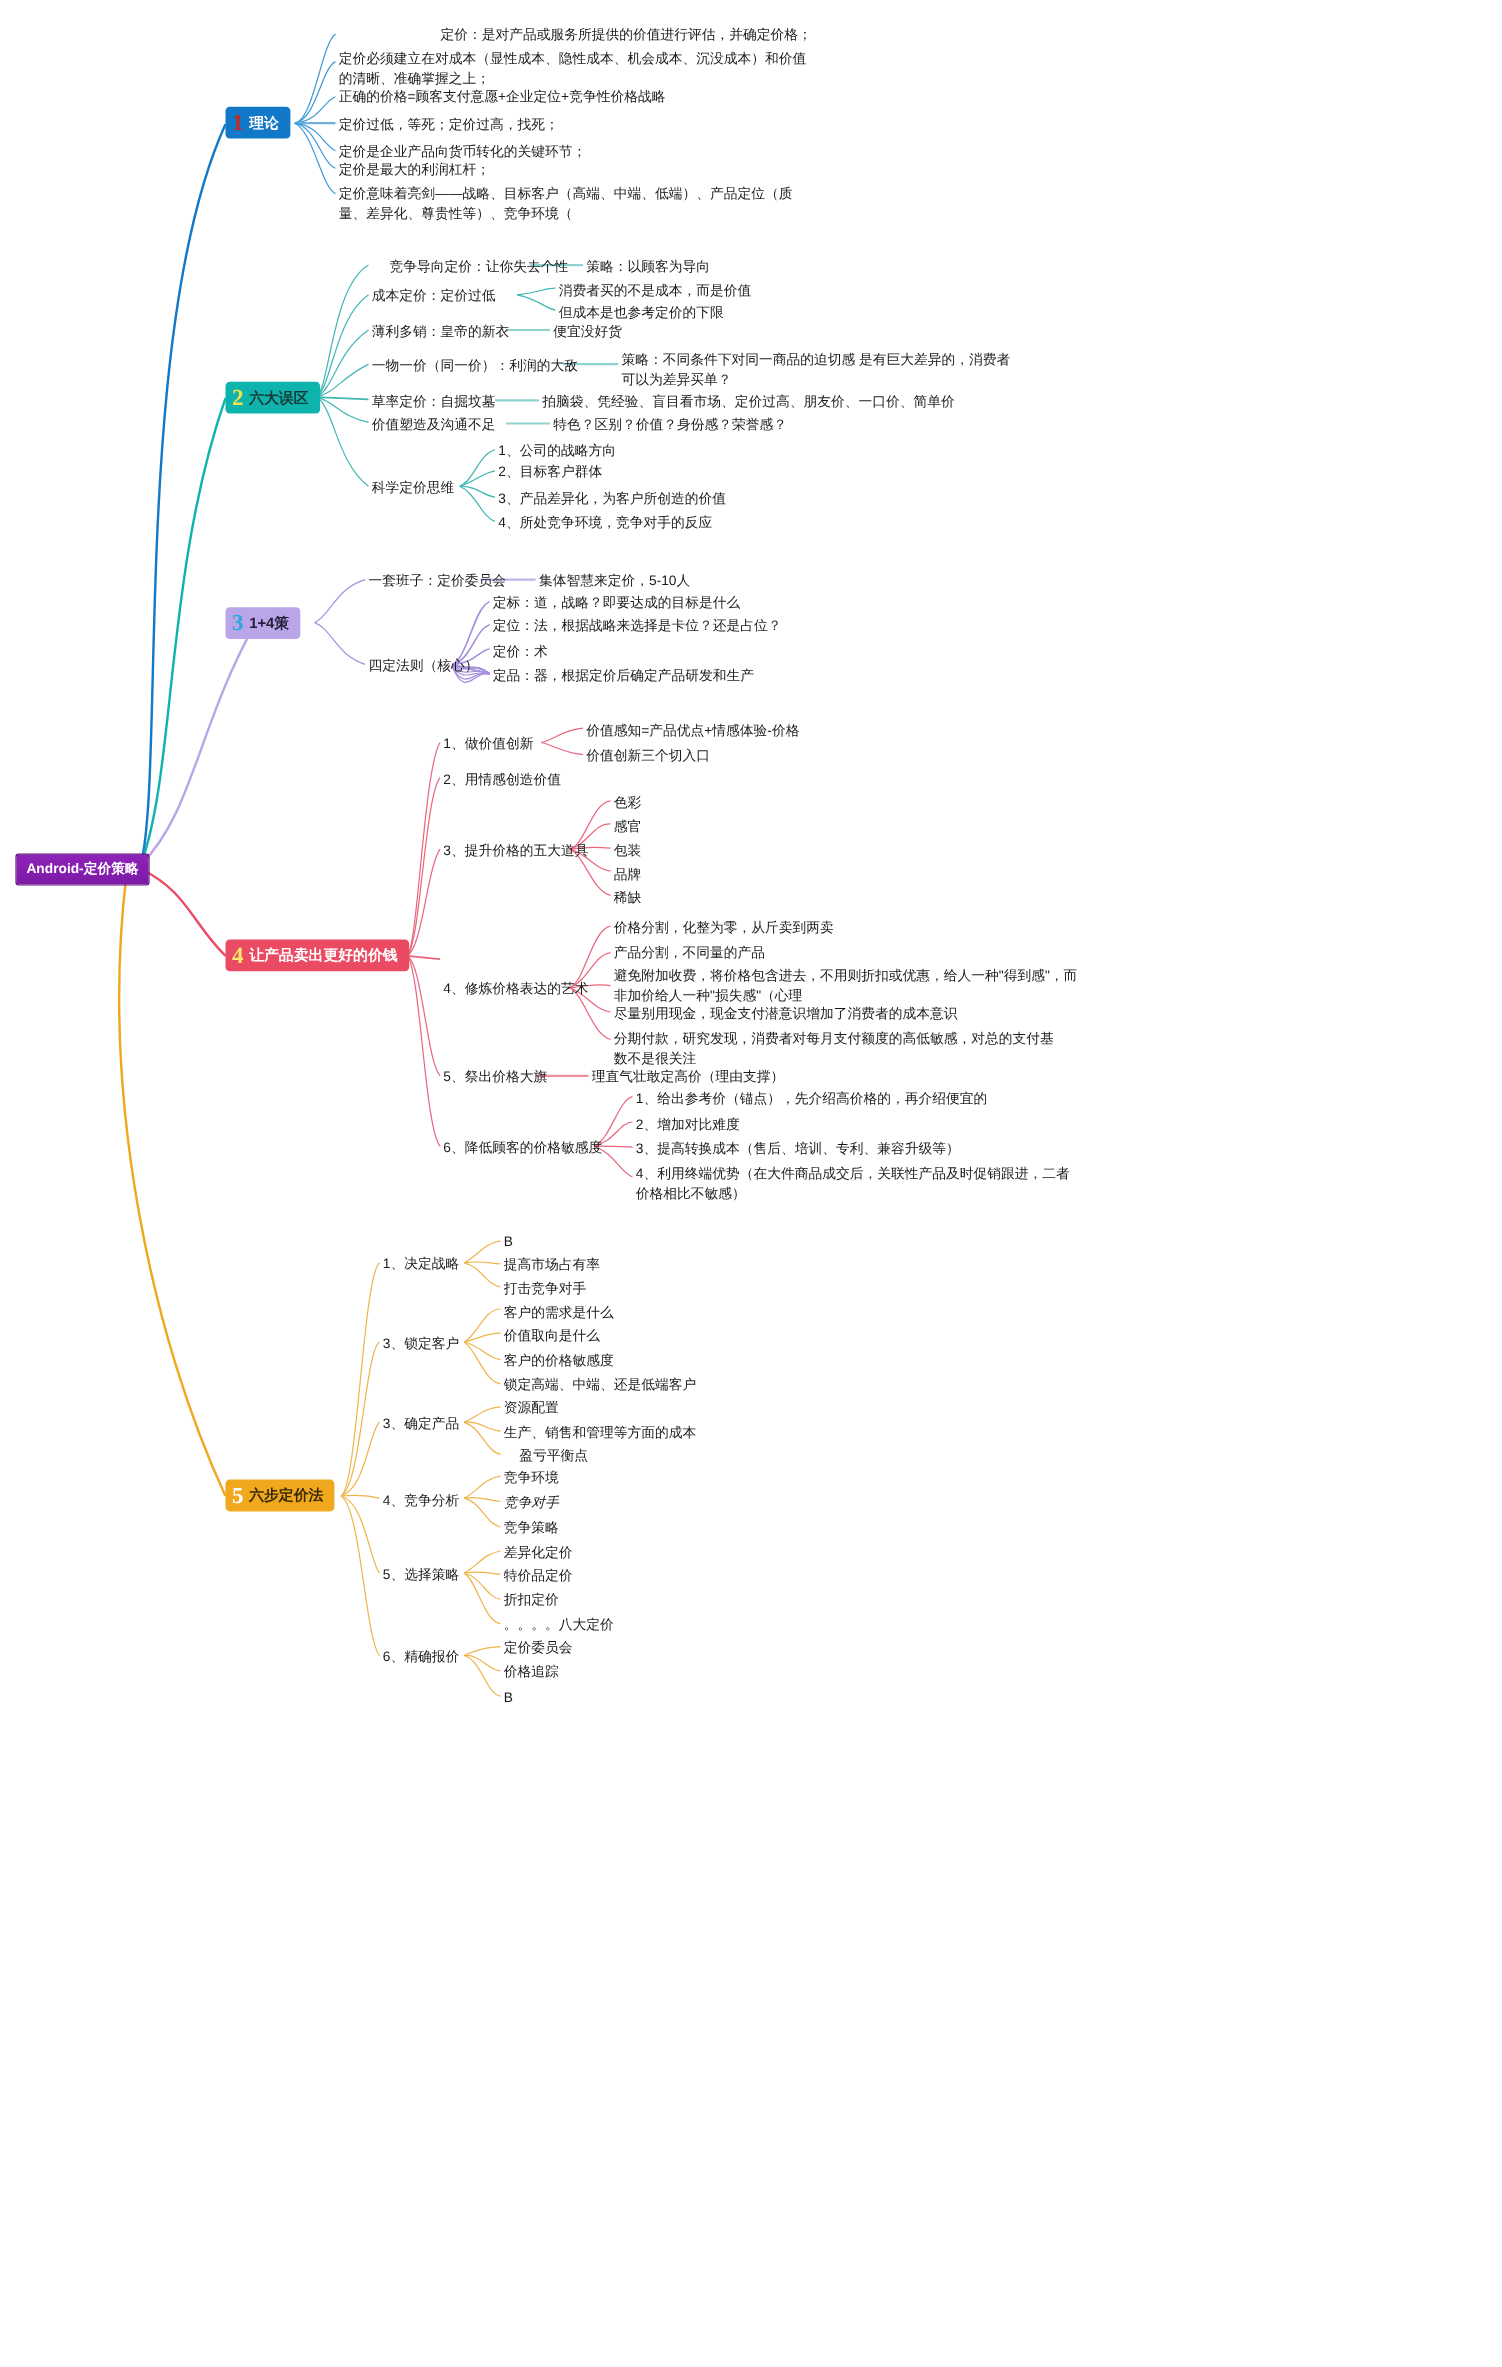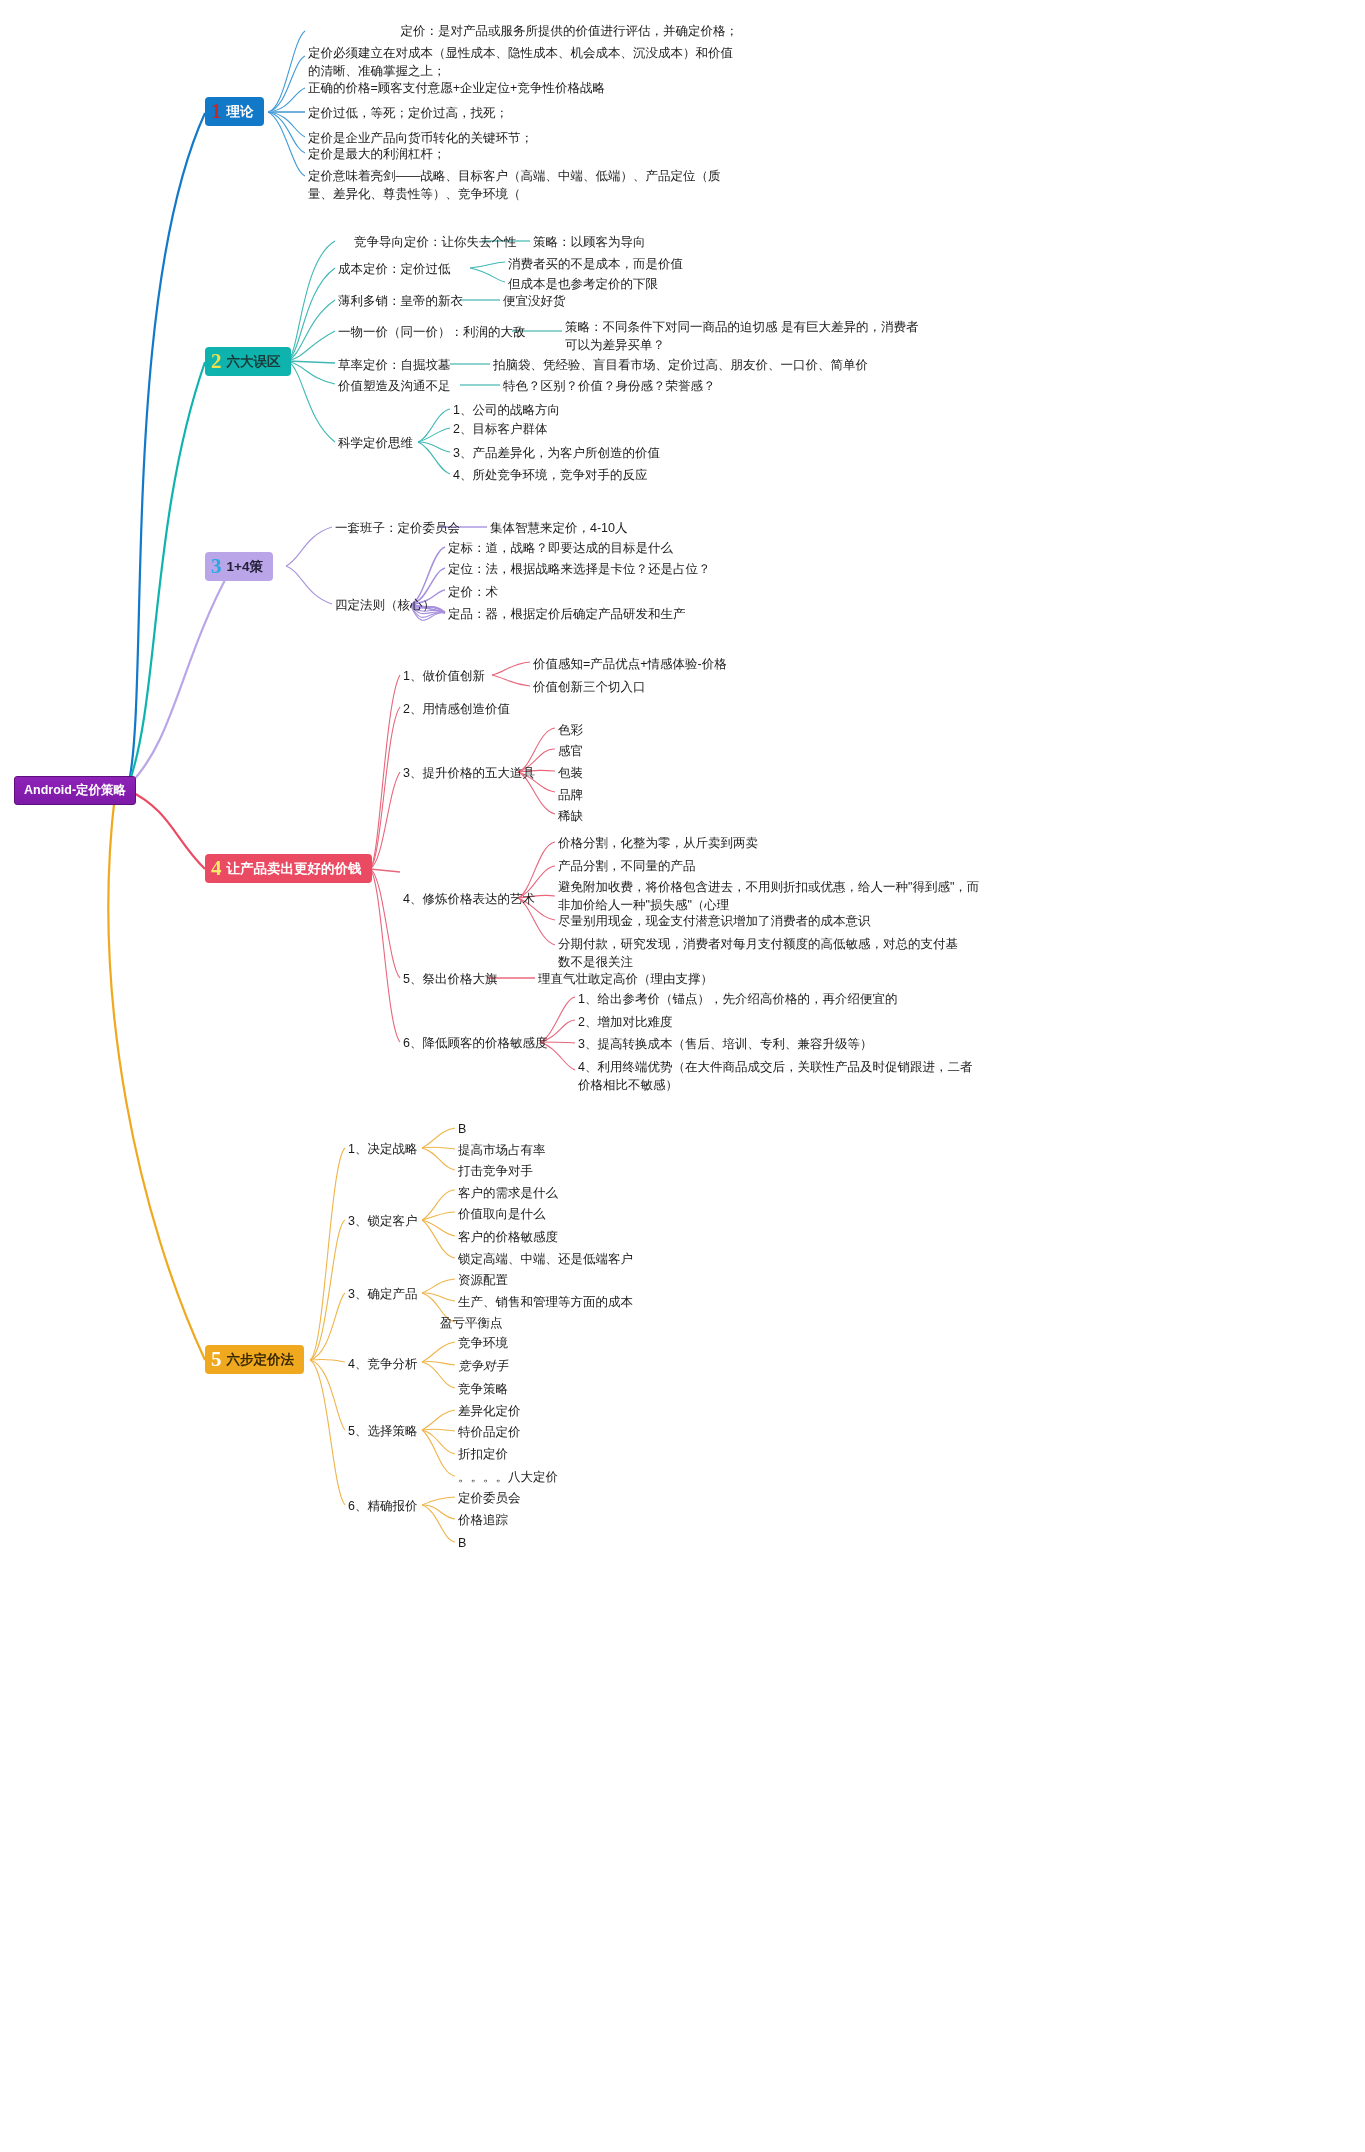--- a/index.html
+++ b/index.html
@@ -248,21 +248,21 @@
   <div class="node leaf" style="left:453px; top:420px;">2、目标客户群体</div>
   <div class="node leaf" style="left:453px; top:444px;">3、产品差异化，为客户所创造的价值</div>
   <div class="node leaf" style="left:453px; top:466px;">4、所处竞争环境，竞争对手的反应</div>
 
   <div class="branch b3" style="left:205px; top:552px;">
     <span class="num">3</span>
     <span>1+4策</span>
   </div>
 
   <div class="node leaf" style="left:335px; top:519px;">一套班子：定价委员会</div>
-  <div class="node leaf" style="left:490px; top:519px;">集体智慧来定价，4-10人</div>
+  <div class="node leaf" style="left:490px; top:519px;">集体智慧来定价，5-10人</div>
 
   <div class="node leaf" style="left:335px; top:596px;">四定法则（核心）</div>
   <div class="node leaf" style="left:448px; top:539px;">定标：道，战略？即要达成的目标是什么</div>
   <div class="node leaf" style="left:448px; top:560px;">定位：法，根据战略来选择是卡位？还是占位？</div>
   <div class="node leaf" style="left:448px; top:583px;">定价：术</div>
   <div class="node leaf" style="left:448px; top:605px;">定品：器，根据定价后确定产品研发和生产</div>
 
   <div class="branch b4" style="left:205px; top:854px;">
     <span class="num">4</span>
     <span>让产品卖出更好的价钱</span>
@@ -309,21 +309,21 @@
 
   <div class="node leaf" style="left:348px; top:1212px;">3、锁定客户</div>
   <div class="node leaf" style="left:458px; top:1184px;">客户的需求是什么</div>
   <div class="node leaf" style="left:458px; top:1205px;">价值取向是什么</div>
   <div class="node leaf" style="left:458px; top:1228px;">客户的价格敏感度</div>
   <div class="node leaf" style="left:458px; top:1250px;">锁定高端、中端、还是低端客户</div>
 
   <div class="node leaf" style="left:348px; top:1285px;">3、确定产品</div>
   <div class="node leaf" style="left:458px; top:1271px;">资源配置</div>
   <div class="node leaf" style="left:458px; top:1293px;">生产、销售和管理等方面的成本</div>
-  <div class="node leaf" style="left:440px; top:1314px;text-align:center;">盈亏平衡点</div>
+  <div class="node leaf" style="left:472px; top:1314px;text-align:center;">盈亏平衡点</div>
 
   <div class="node leaf" style="left:348px; top:1355px;">4、竞争分析</div>
   <div class="node leaf" style="left:458px; top:1334px;">竞争环境</div>
   <div class="node leaf" style="left:458px; top:1357px;font-style:italic;">竞争对手</div>
   <div class="node leaf" style="left:458px; top:1380px;">竞争策略</div>
 
   <div class="node leaf" style="left:348px; top:1422px;">5、选择策略</div>
   <div class="node leaf" style="left:458px; top:1402px;">差异化定价</div>
   <div class="node leaf" style="left:458px; top:1423px;">特价品定价</div>
   <div class="node leaf" style="left:458px; top:1445px;">折扣定价</div>

